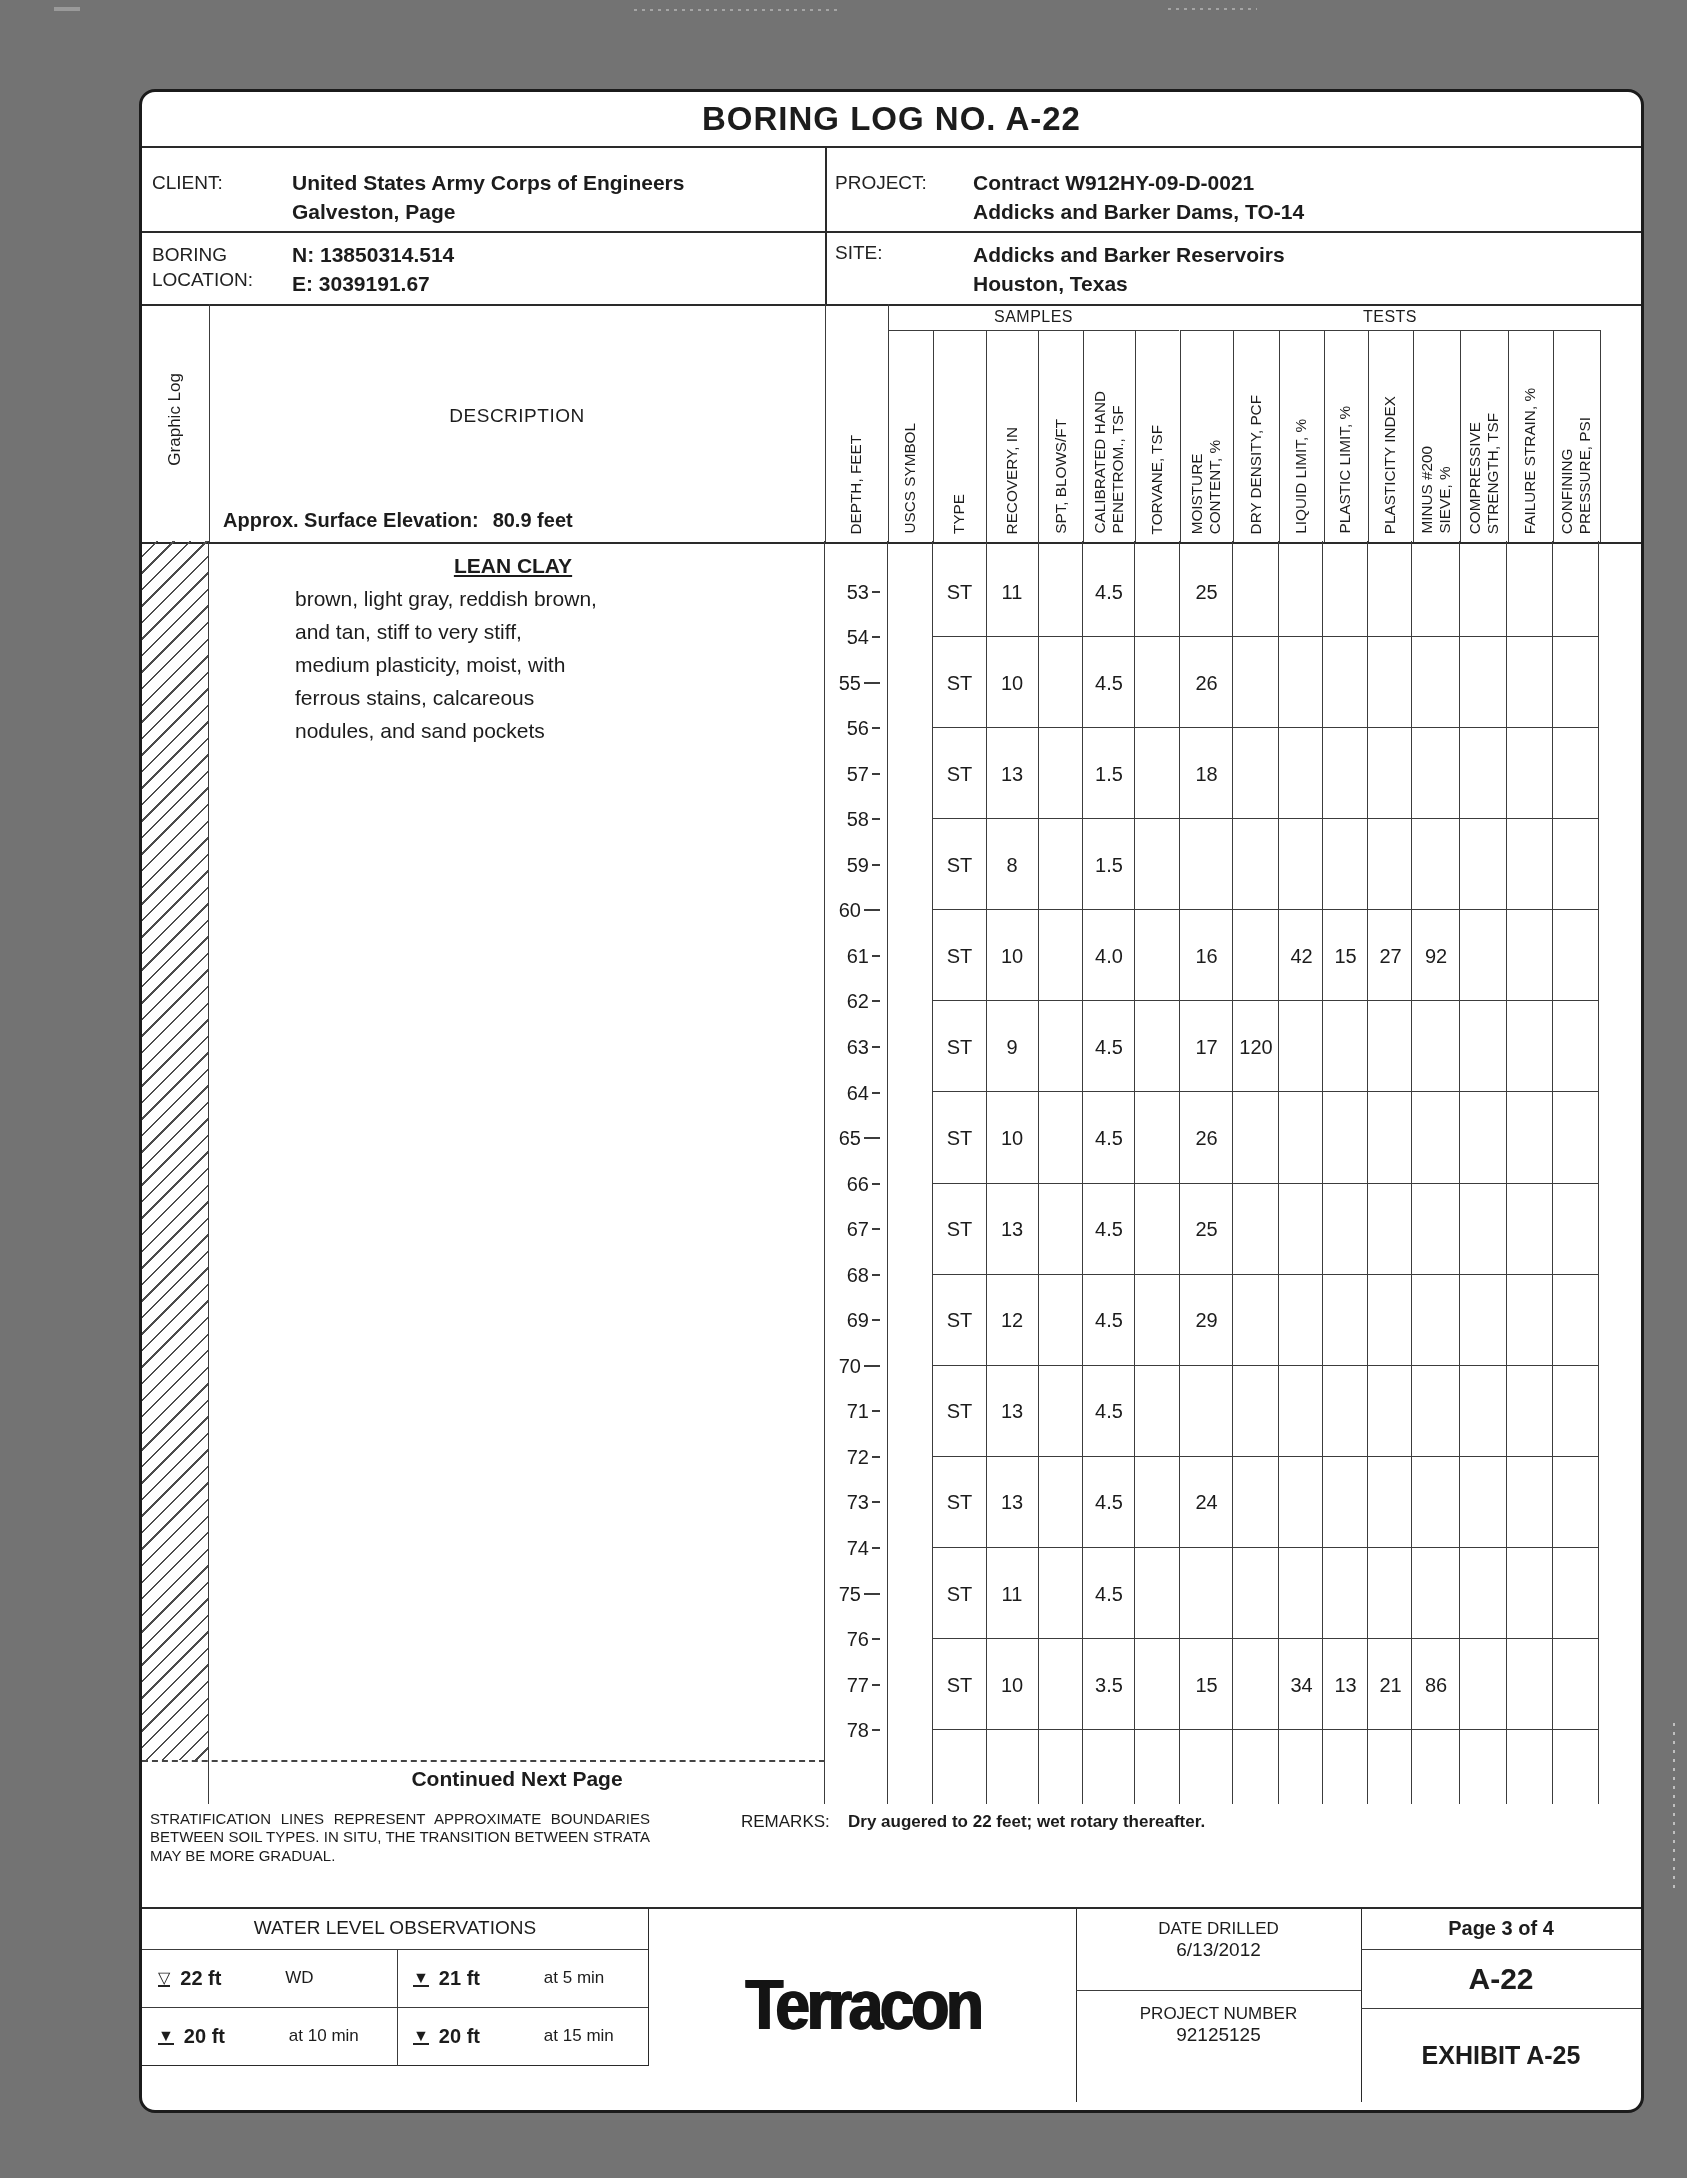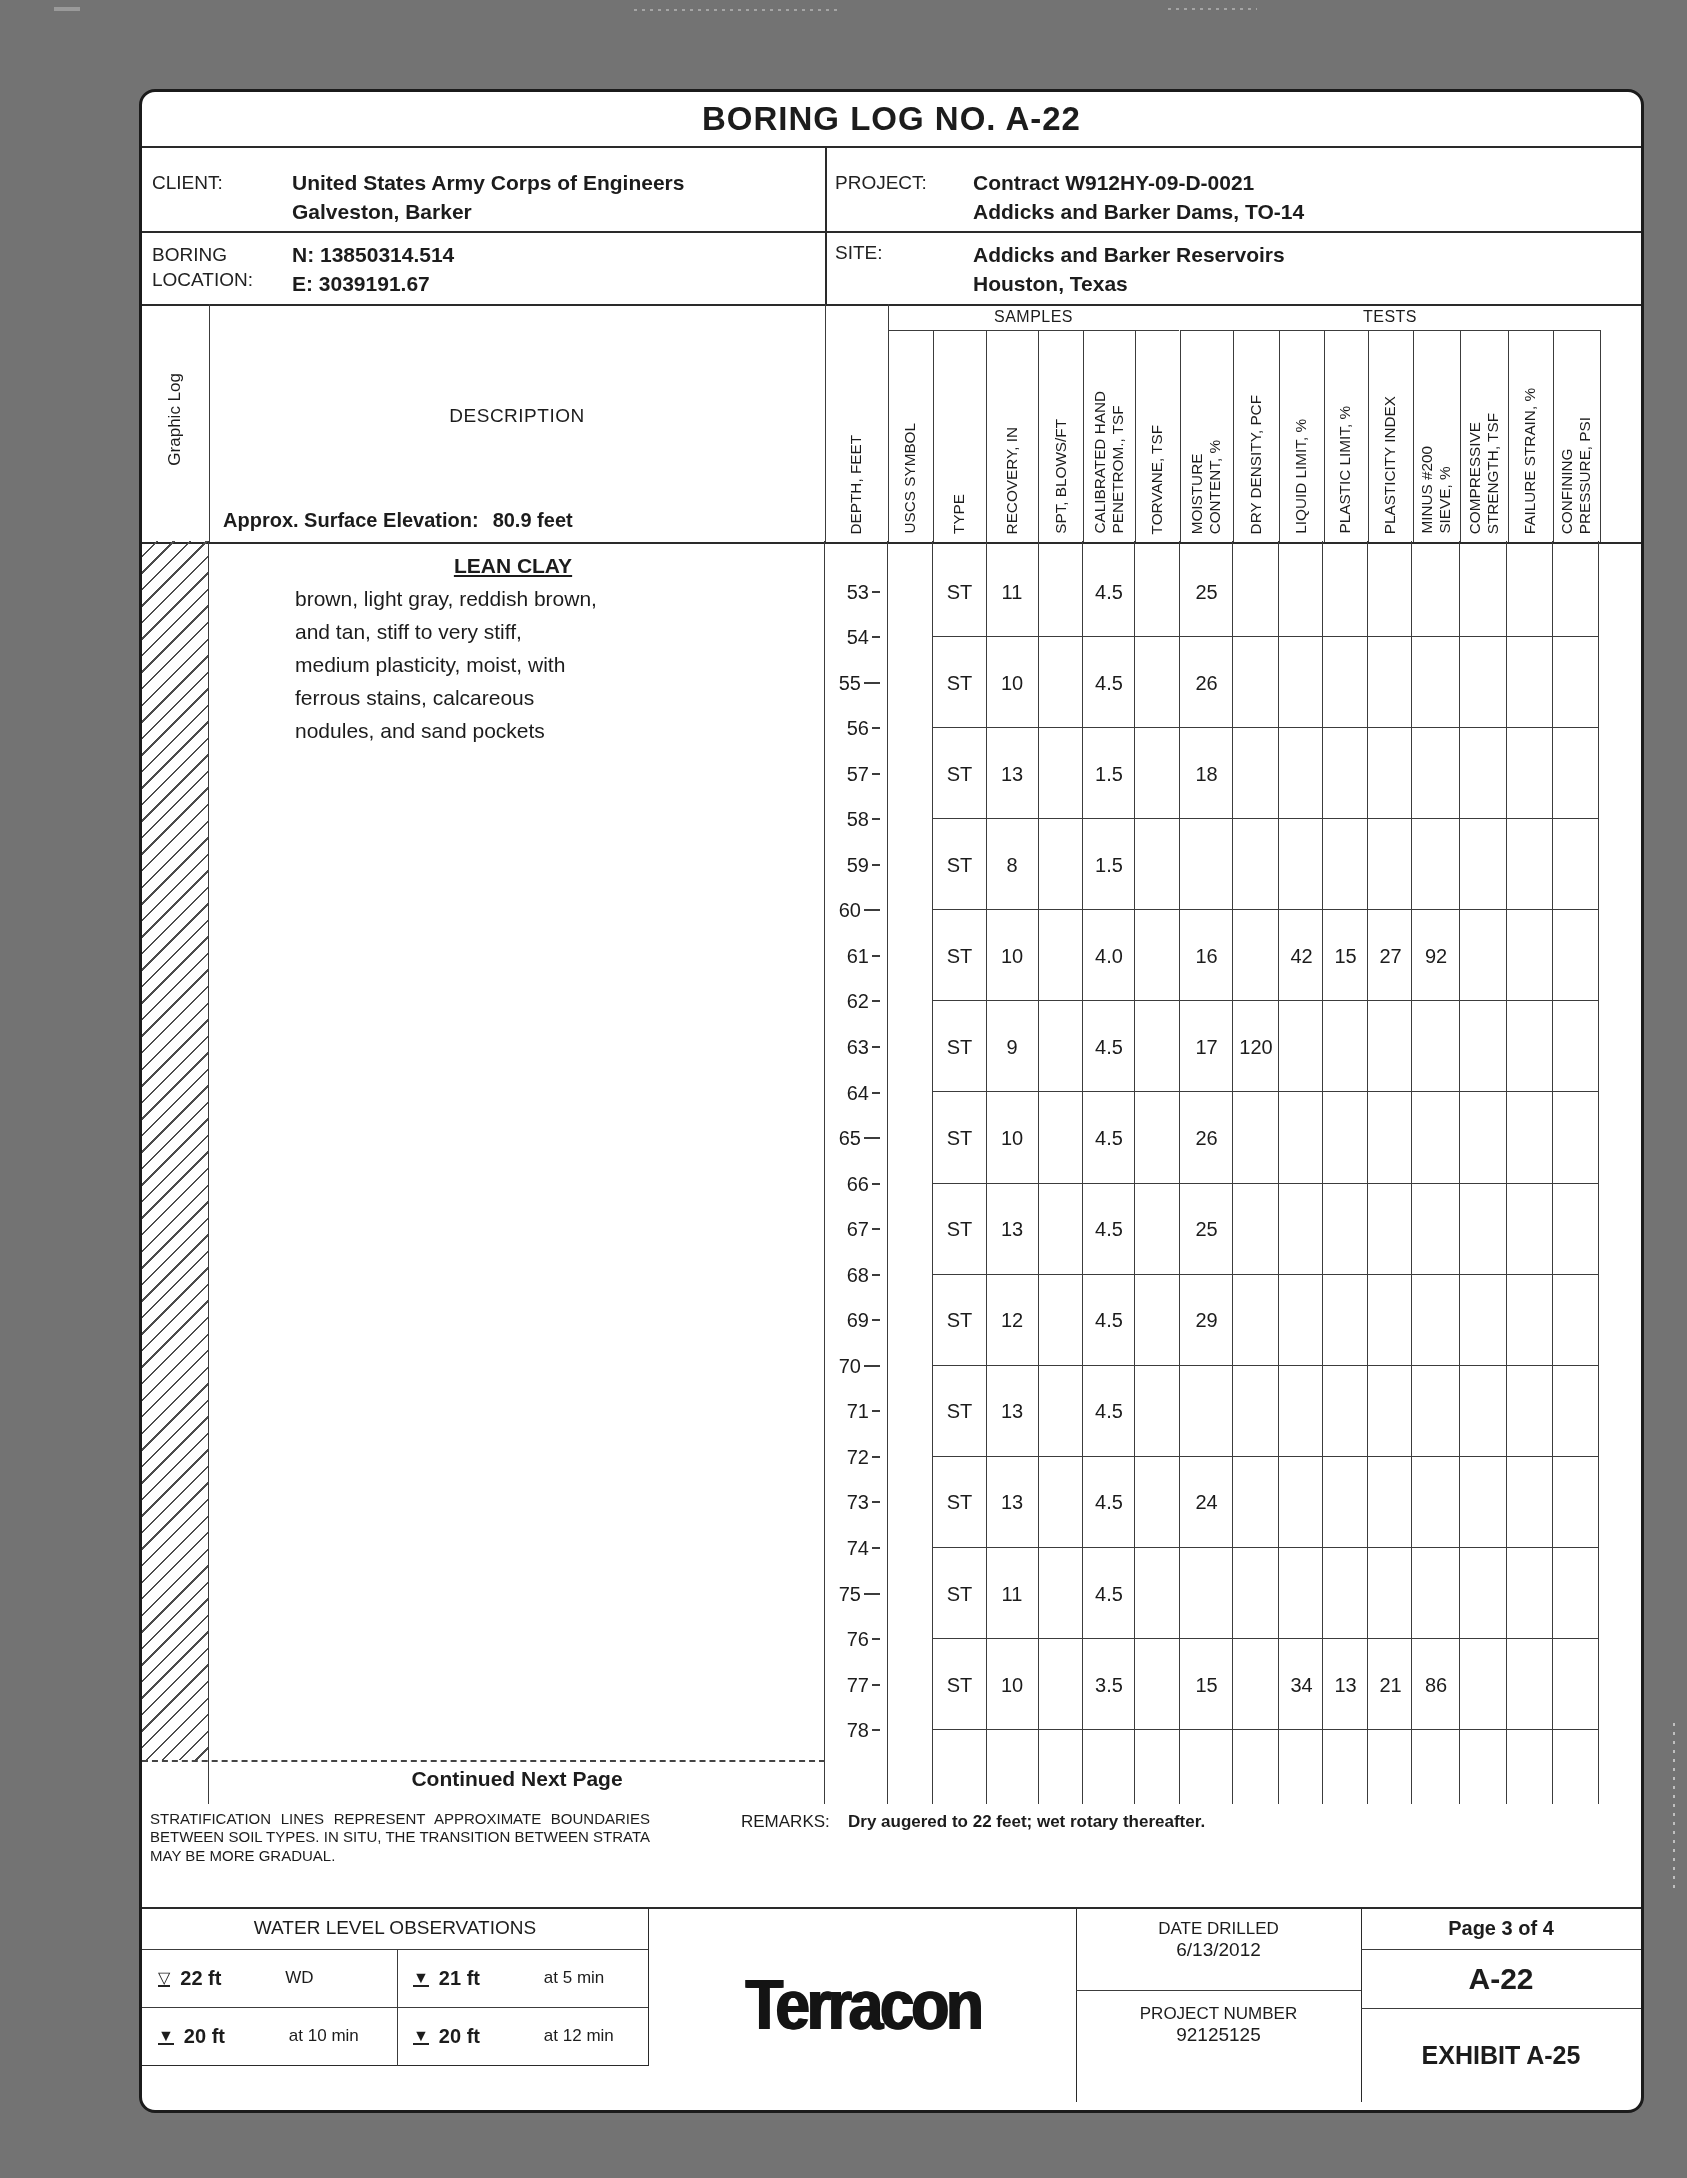--- a/index.html
+++ b/index.html
@@ -108,21 +108,21 @@
 
     <div class="title-row">
       <span class="title">BORING LOG NO.  A-22</span>
     </div>
 
     <div class="hdr-row" style="top:54px; height:85px;">
       <div class="hdr-cell hdr-divider" style="left:0; width:683px;">
         <span class="hdr-label abs" style="left:10px; top:26px;">CLIENT:</span>
         <div class="hdr-val abs" style="left:150px; top:22px;">
           <div>United States Army Corps of Engineers</div>
-          <div>Galveston, Barker</div>
+          <div>Galveston, Page</div>
         </div>
       </div>
       <div class="hdr-cell" style="left:685px; right:0;">
         <span class="hdr-label abs" style="left:8px; top:26px;">PROJECT:</span>
         <div class="hdr-val abs" style="left:146px; top:22px;">
           <div>Contract W912HY-09-D-0021</div>
           <div>Addicks and Barker Dams, TO-14</div>
         </div>
       </div>
     </div>
@@ -455,21 +455,21 @@
         </div>
         <div class="wrow" style="top:100px;">
           <div class="wcell" style="left:0; width:255px;">
             <span class="wsym">▼</span>
             <span class="wval">20 ft</span>
             <span class="wnote">at 10 min</span>
           </div>
           <div class="wcell" style="left:255px; width:250px;">
             <span class="wsym">▼</span>
             <span class="wval">20 ft</span>
-            <span class="wnote">at 12 min</span>
+            <span class="wnote">at 15 min</span>
           </div>
         </div>
       </div>
 
       <div class="logo-box">
         <span class="logo">Terracon</span>
       </div>
 
       <div class="date-box">
         <div class="dcell" style="top:12px;">

